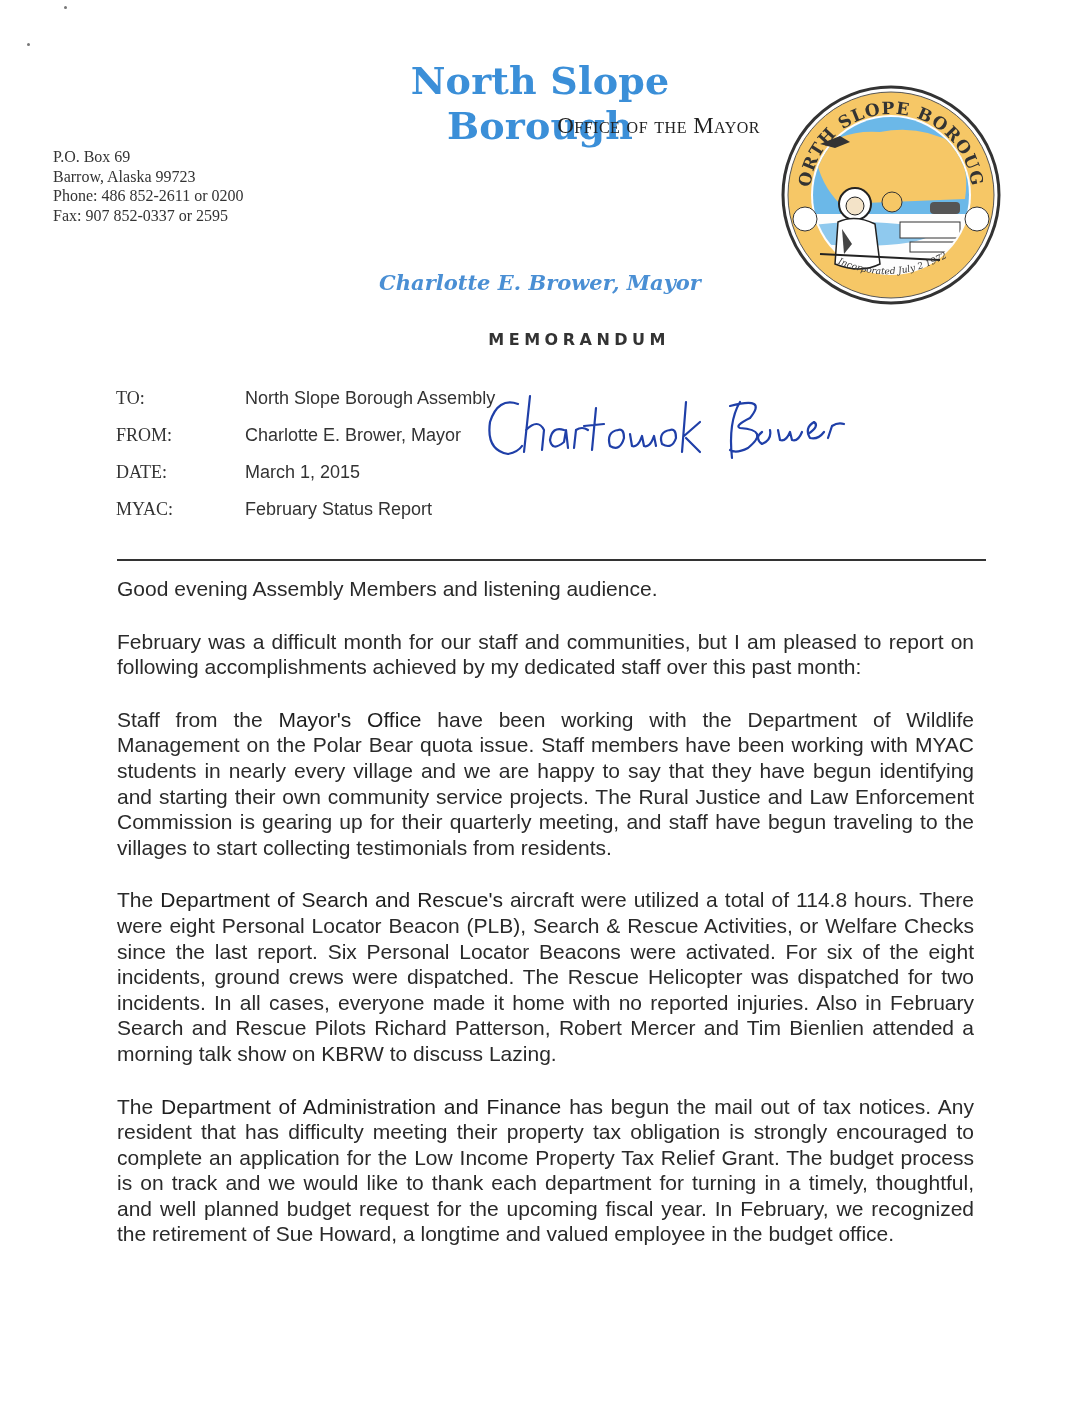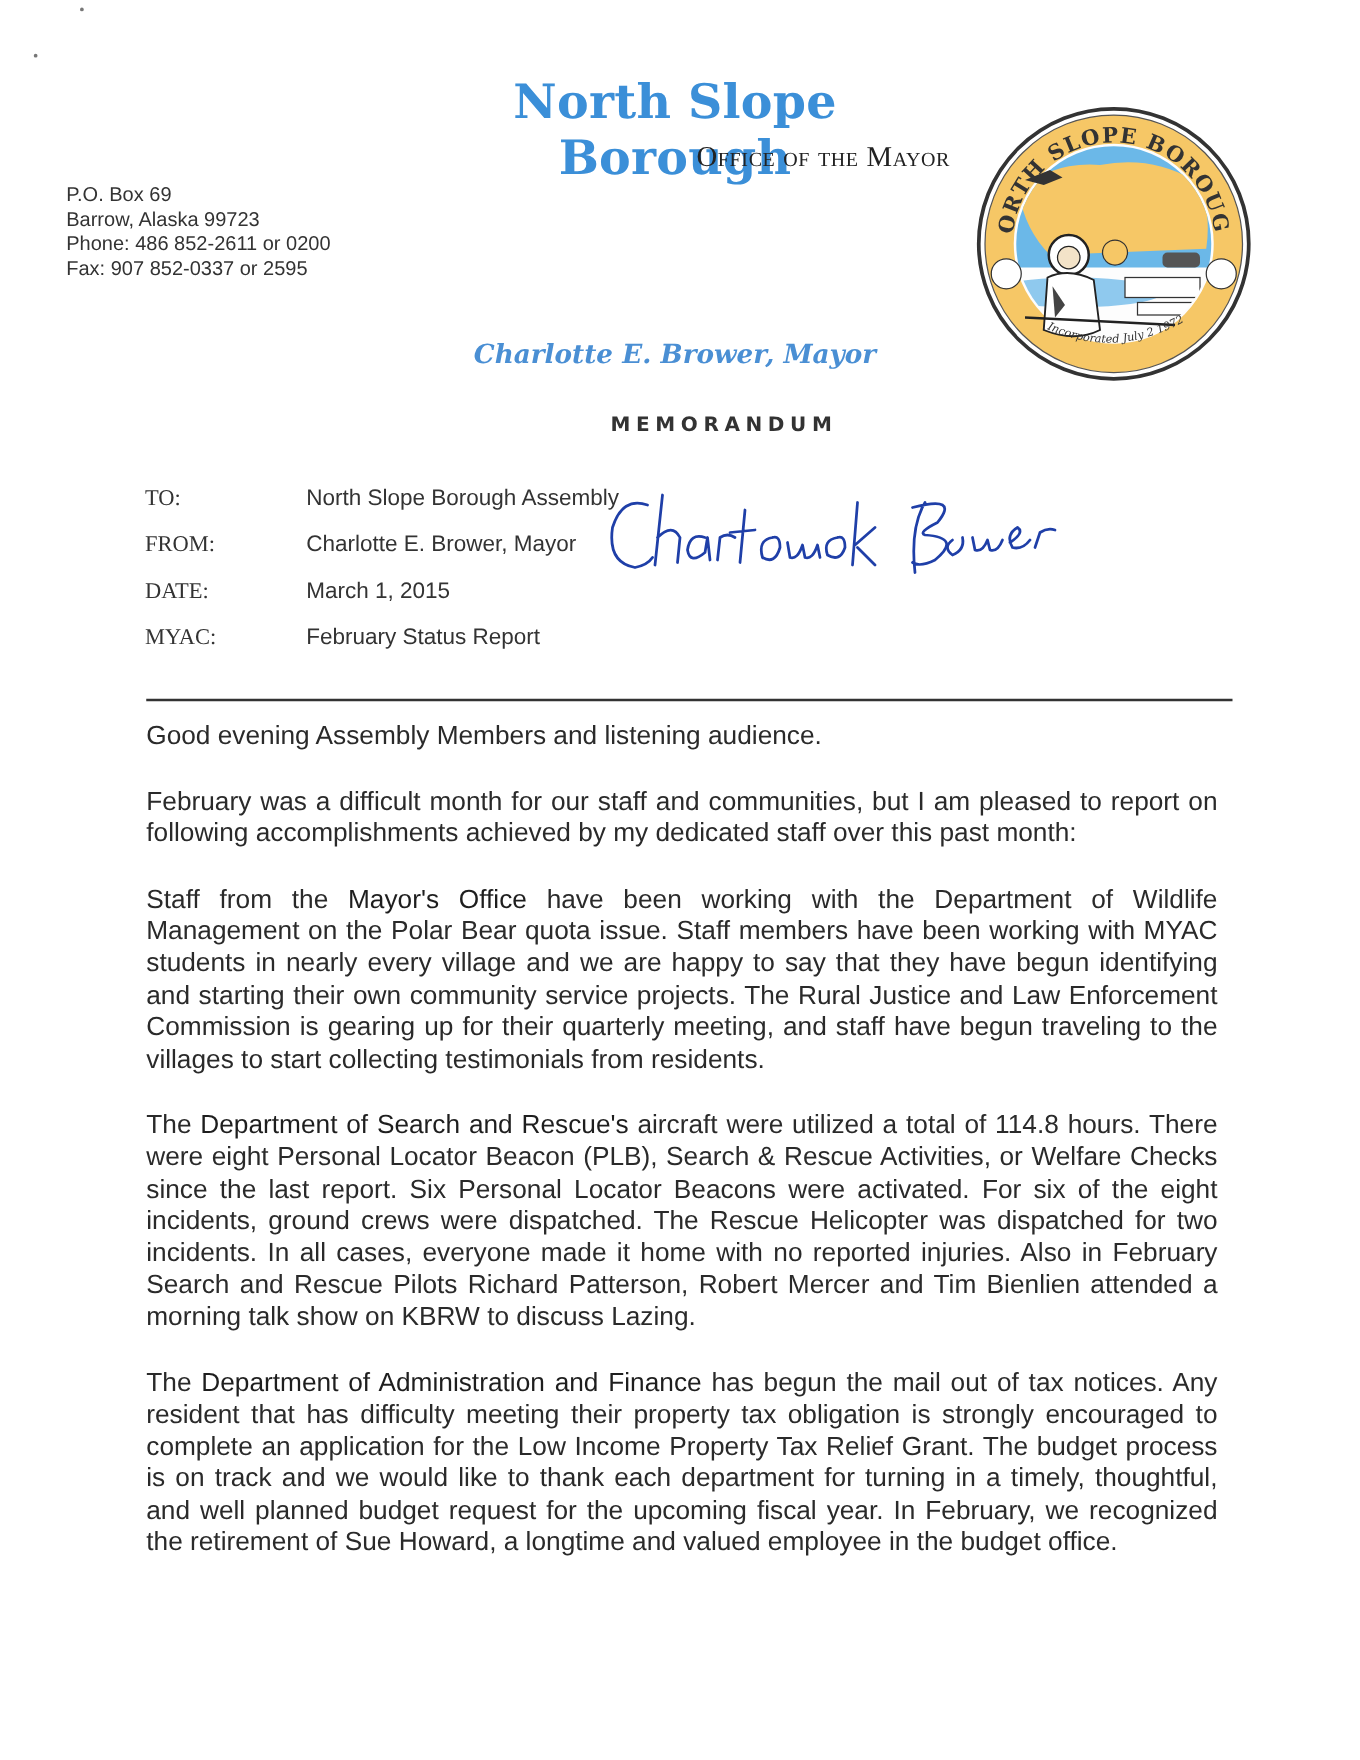--- a/index.html
+++ b/index.html
@@ -4,21 +4,21 @@
 <style>
   html, body { margin:0; padding:0; background:#ffffff; }
   body { width:1088px; height:1408px; position:relative; overflow:hidden; }
   .page { position:absolute; left:0; top:0; width:1088px; height:1408px; background:#fff;padding-left:16px; }
 
   .title { position:absolute; left:320px; top:58px; width:440px; text-align:center;
     font-family:"DejaVu Serif", serif; font-weight:bold; font-size:38px; color:#3b8fd8; letter-spacing:0.2px; }
   .subtitle { position:absolute; left:320px; top:113px; width:440px; text-align:right;
     font-family:"Liberation Serif", serif; font-size:23px; color:#222; font-variant:small-caps; letter-spacing:0.5px; }
 
-  .address { position:absolute; left:53px; top:147px; font-family:Liberation Sans, sans-serif;
+  .address { position:absolute; left:53px; top:147px; font-family:Liberation Serif, serif;
     font-size:16px; line-height:19.5px; color:#333; }
   .address div { white-space:nowrap; }
 
   .seal { position:absolute; left:780px; top:84px; width:222px; height:222px; }
 
   .mayor { position:absolute; left:370px; top:270px; width:340px; text-align:center;
     font-family:"DejaVu Serif", serif; font-style:italic; font-weight:bold; font-size:21px; color:#4a8fd4; }
 
   .memo { position:absolute; left:420px; top:330px; width:250px; text-align:right;
     font-family:"DejaVu Sans", sans-serif; font-weight:bold; font-size:16px; letter-spacing:4.5px; color:#333; }

